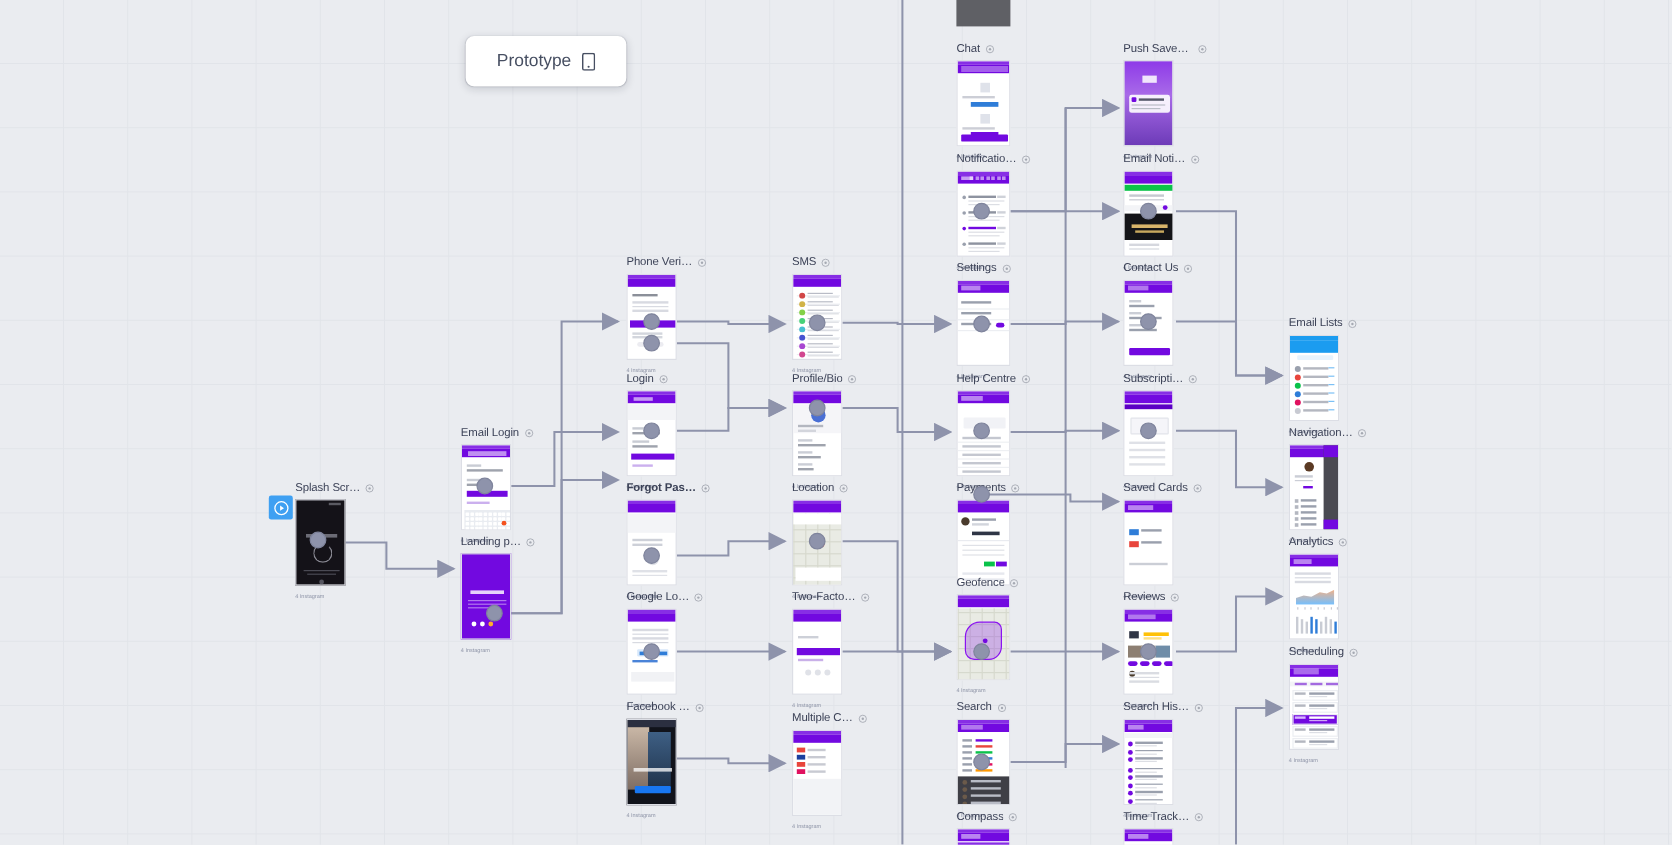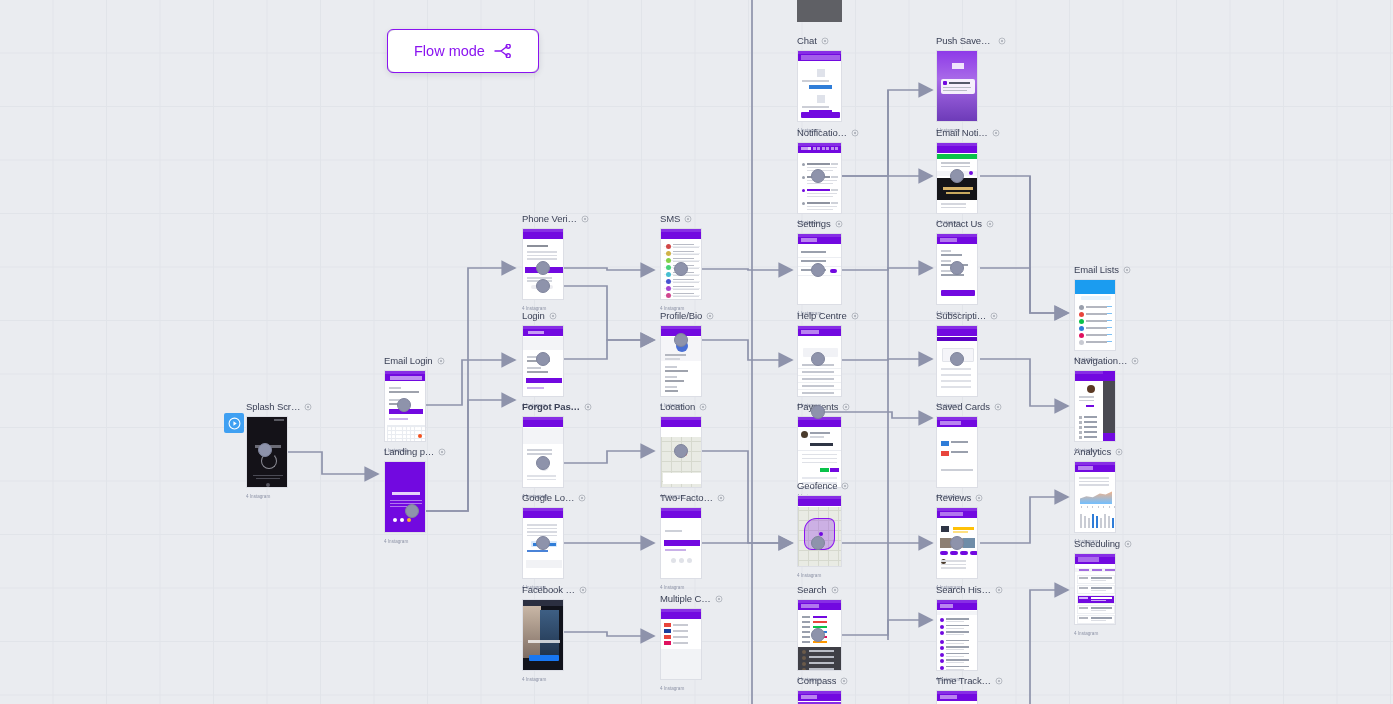--- a/index.html
+++ b/index.html
@@ -1062,25 +1062,24 @@
       <div class="hotspot" style="left: 811px; top: 405px;"></div>
       <div class="hotspot" style="left: 811px; top: 536px;"></div>
       <div class="hotspot" style="left: 811px; top: 628px;"></div>
       <div class="hotspot" style="left: 950px; top: 261px;"></div>
       <div class="hotspot" style="left: 950px; top: 169px;"></div>
       <div class="hotspot" style="left: 950px; top: 352px;"></div>
       <div class="hotspot" style="left: 950px; top: 536px;"></div>
     </div>
 
   <div id="toolbar">
-    <div class="tb-item active">
-      <span>Flow mode</span>
+    <div class="tb-item">
+      <span>Prototype</span>
       <span class="tb-icon">
-        <svg width="18" height="14" viewBox="0 0 18 14">
-          <path d="M1 7 H7 M7 7 L13 2.5 M7 7 L13 11.5" fill="none" stroke="#8a13f0" stroke-width="1.4" stroke-linecap="round"></path>
-          <circle cx="14.2" cy="2.2" r="2" fill="none" stroke="#8a13f0" stroke-width="1.4"></circle>
-          <circle cx="14.2" cy="11.8" r="2" fill="none" stroke="#8a13f0" stroke-width="1.4"></circle>
+        <svg width="11" height="15" viewBox="0 0 11 15">
+          <rect x="0.6" y="0.6" width="9.8" height="13.8" rx="1.4" fill="none" stroke="#474f62" stroke-width="1.2"></rect>
+          <circle cx="5.5" cy="11.6" r="0.9" fill="#474f62"></circle>
         </svg>
       </span>
     </div>
   </div>
 
 </div>
 
 </body></html>

